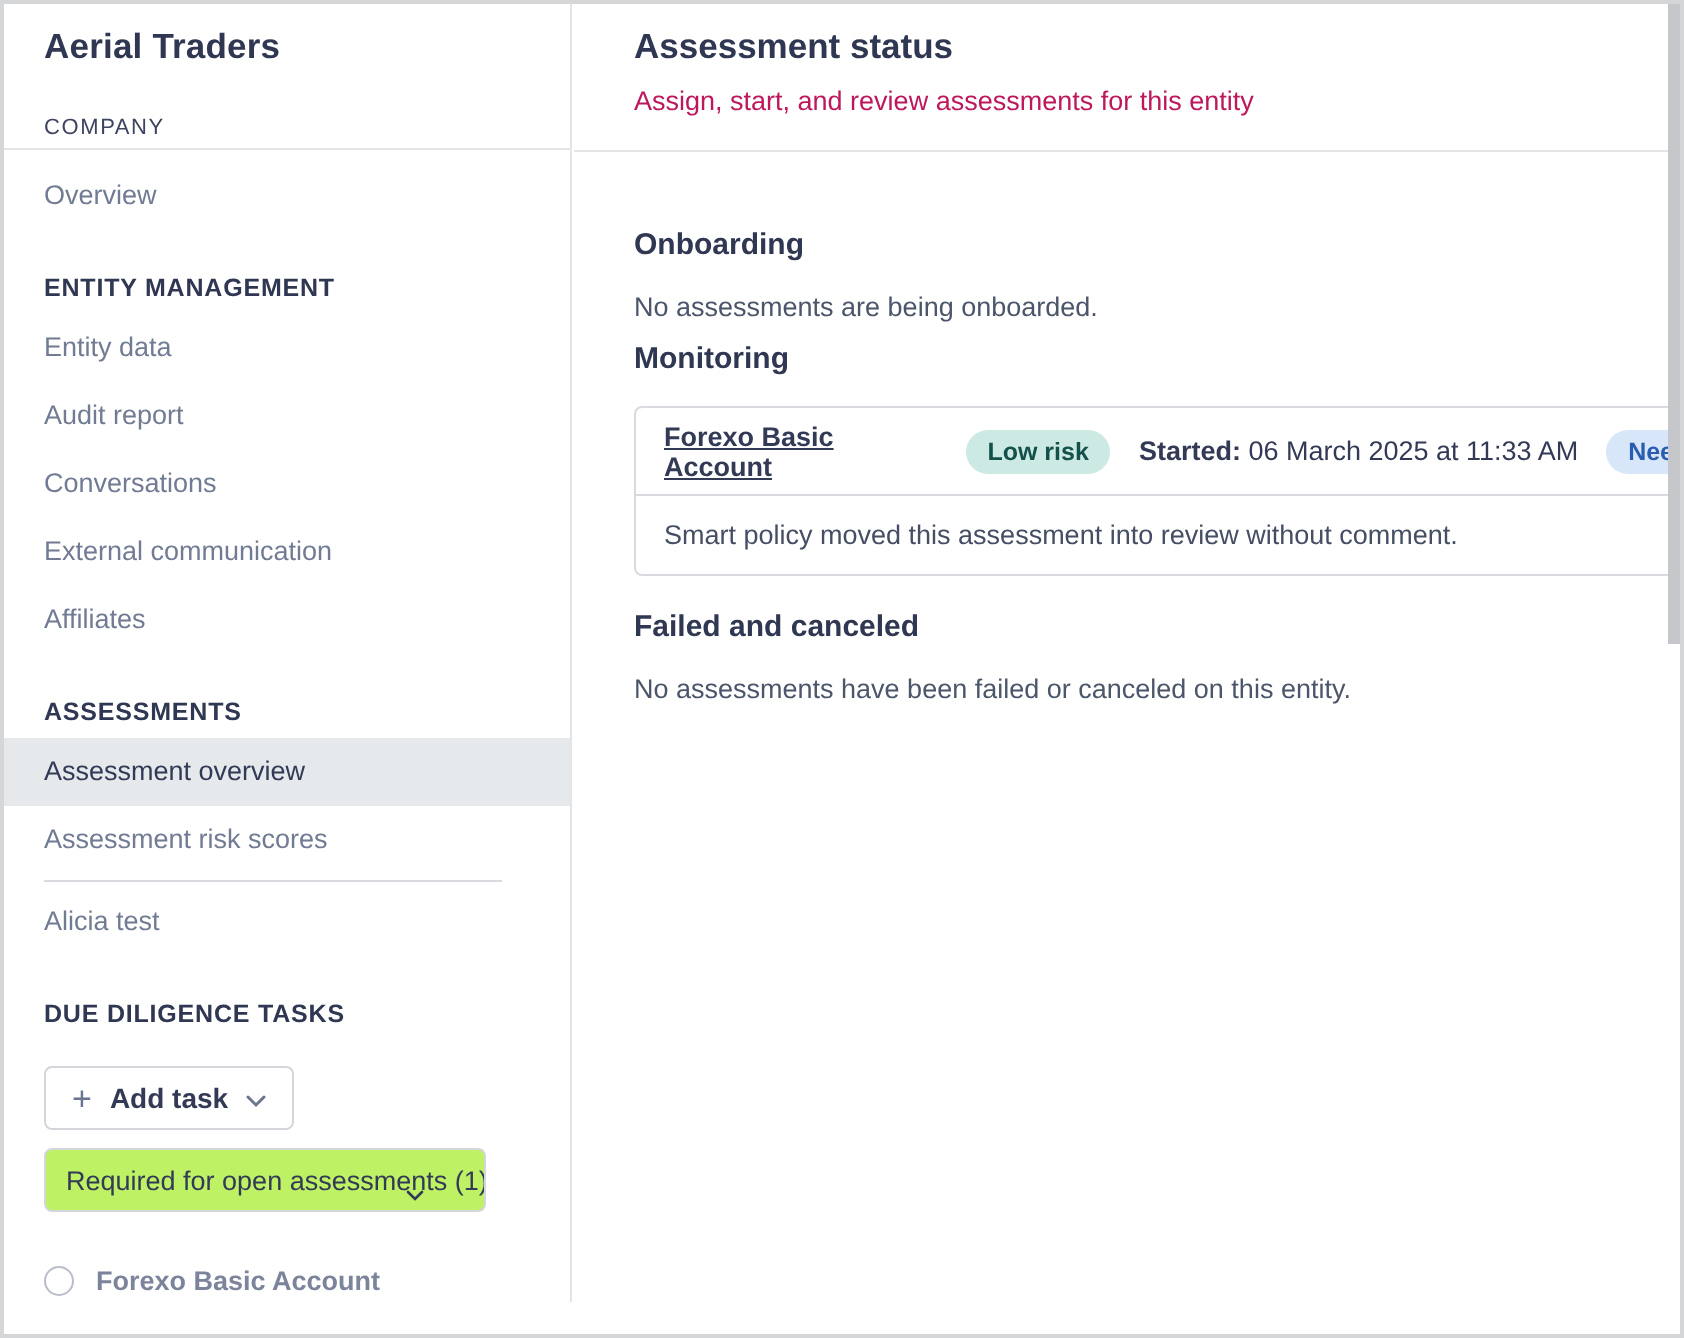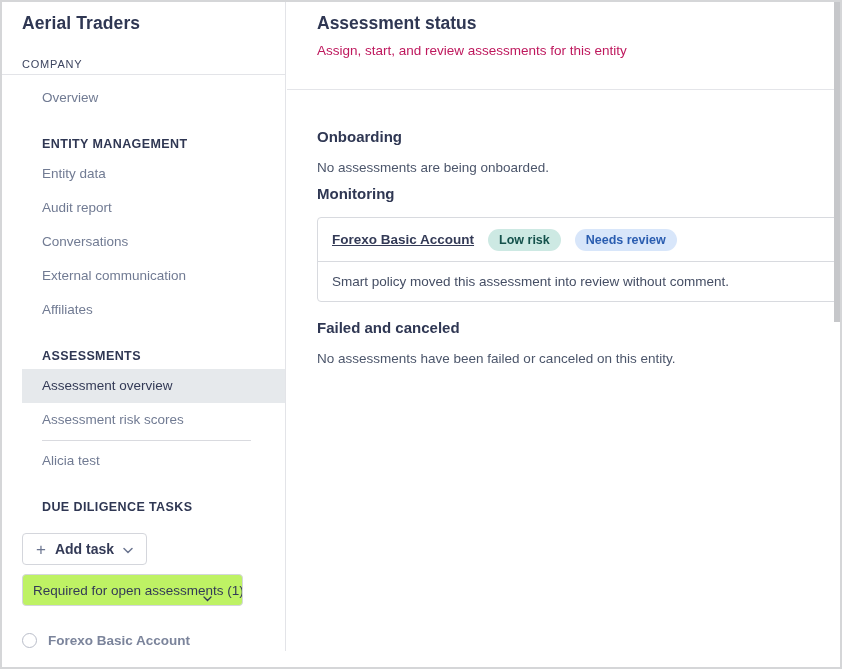--- a/index.html
+++ b/index.html
@@ -22,21 +22,21 @@
   .sidebar {
     position: absolute; top: 0; left: 0; bottom: 16px;
     width: 284px;
     background: #fff;
     border-right: 1px solid #e3e4e8;
     overflow: hidden;
   }
   .sidebar-header { padding: 11px 20px 0; height: 73px; border-bottom: 1px solid #e3e4e8; }
   .entity-name { font-size: 17.5px; font-weight: bold; color: #2f3753; letter-spacing: .1px; }
   .entity-type { margin-top: 24px; font-size: 11px; letter-spacing: .8px; color: #3c445f; }
-  .nav { padding-top: 6px; padding-left: 20px; }
+  .nav { padding-top: 6px; }
   .nav-item {
     padding: 8px 20px; font-size: 13.5px; line-height: 18px;
     color: #717b93; cursor: pointer;
   }
   .nav-item.selected { background: #e6e9ec; color: #333a56; }
   .nav-section-label {
     padding: 10px 20px 6px; margin-top: 12px;
     font-size: 12.5px; font-weight: bold; letter-spacing: .4px;
     color: #2f3753;
   }
@@ -69,21 +69,21 @@
     background: #fff; flex: none;
   }
   .task-name { font-size: 13.5px; font-weight: bold; color: #7b849b; line-height: 17px; }
   .task-status { margin-top: 4px; font-size: 13px; color: #8a92a6; }
 
   
   .main {
     position: absolute; top: 0; left: 285px; right: 0; bottom: 0;
     background: #fff; overflow: hidden;
   }
-  .main-header { height: 88px; padding: 11px 0 0 30px; border-bottom: 1px solid #e4e5e9; }
+  .main-header { height: 74px; padding: 11px 0 0 30px; border-bottom: 1px solid #e4e5e9; }
   .page-title { font-size: 17.5px; font-weight: bold; color: #2f3753; }
   .page-subtitle { margin-top: 9px; font-size: 13.5px; color: #be185d; }
   .main-content { padding: 37px 0 0 30px; }
   .section-title { font-size: 15px; font-weight: bold; color: #2f3753; line-height: 19px; }
   .empty-text { font-size: 13.5px; color: #4c566b; line-height: 18px; margin-top: 13px; margin-bottom: 7px; }
   .assessment-card {
     margin-top: 14px; margin-bottom: 16px;
     width: calc(100% + 80px);
     border: 1px solid #d8dadf; border-radius: 4px;
     background: #fff;
@@ -185,20 +185,21 @@
 
       <h2 class="section-title">Onboarding</h2>
       <p class="empty-text">No assessments are being onboarded.</p>
 
       <h2 class="section-title">Monitoring</h2>
 
       <div class="assessment-card">
         <div class="card-row-main">
           <a class="assessment-link">Forexo Basic Account</a>
           <span class="pill pill-risk">Low risk</span>
+          <span class="started-text"><span class="bold">Started:</span> <span>06 March 2025 at 11:33 AM</span></span>
           <span class="pill pill-review">Needs review</span>
         </div>
         <div class="card-row-comment">Smart policy moved this assessment into review without comment.</div>
       </div>
 
       <h2 class="section-title">Failed and canceled</h2>
       <p class="empty-text failed-empty">No assessments have been failed or canceled on this entity.</p>
 
     </div>
   </main>

